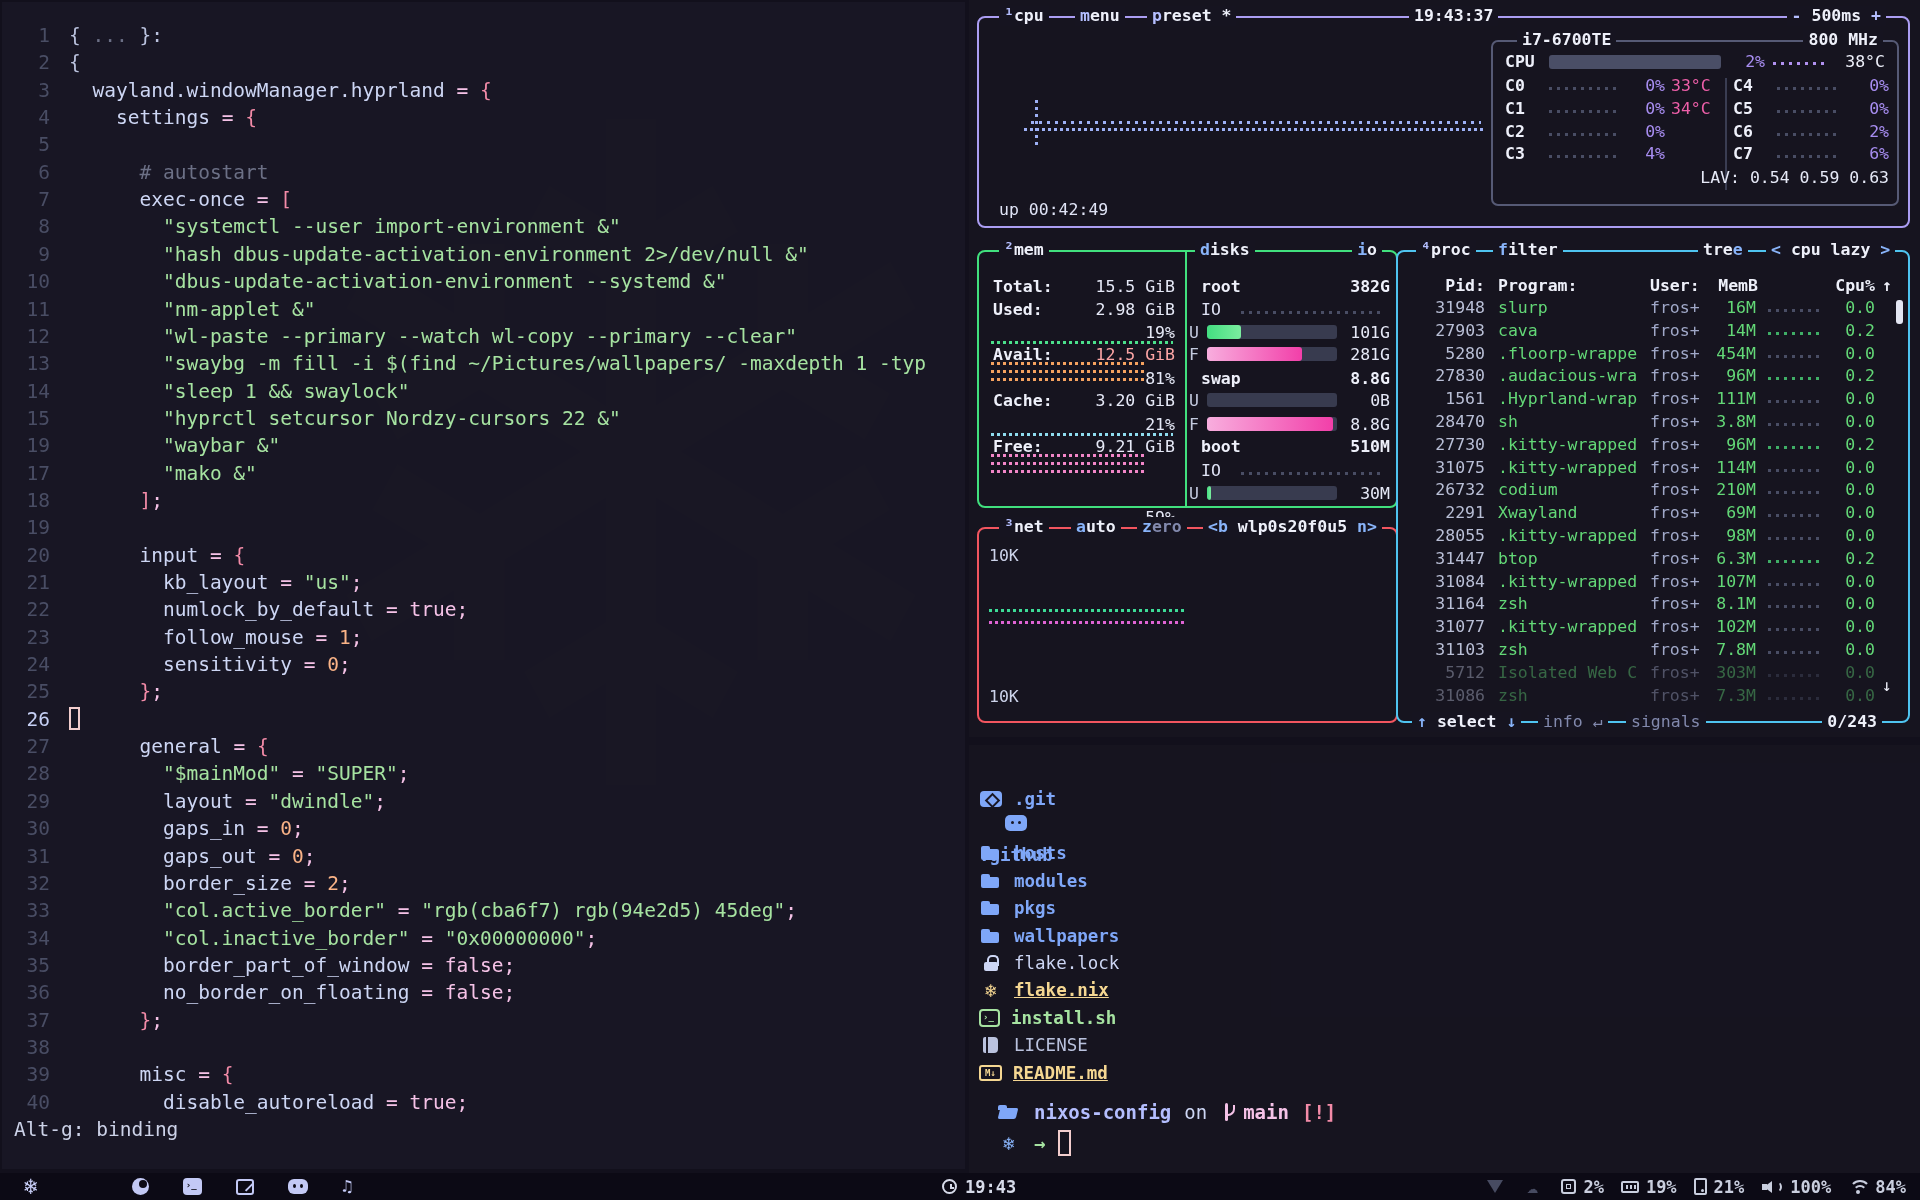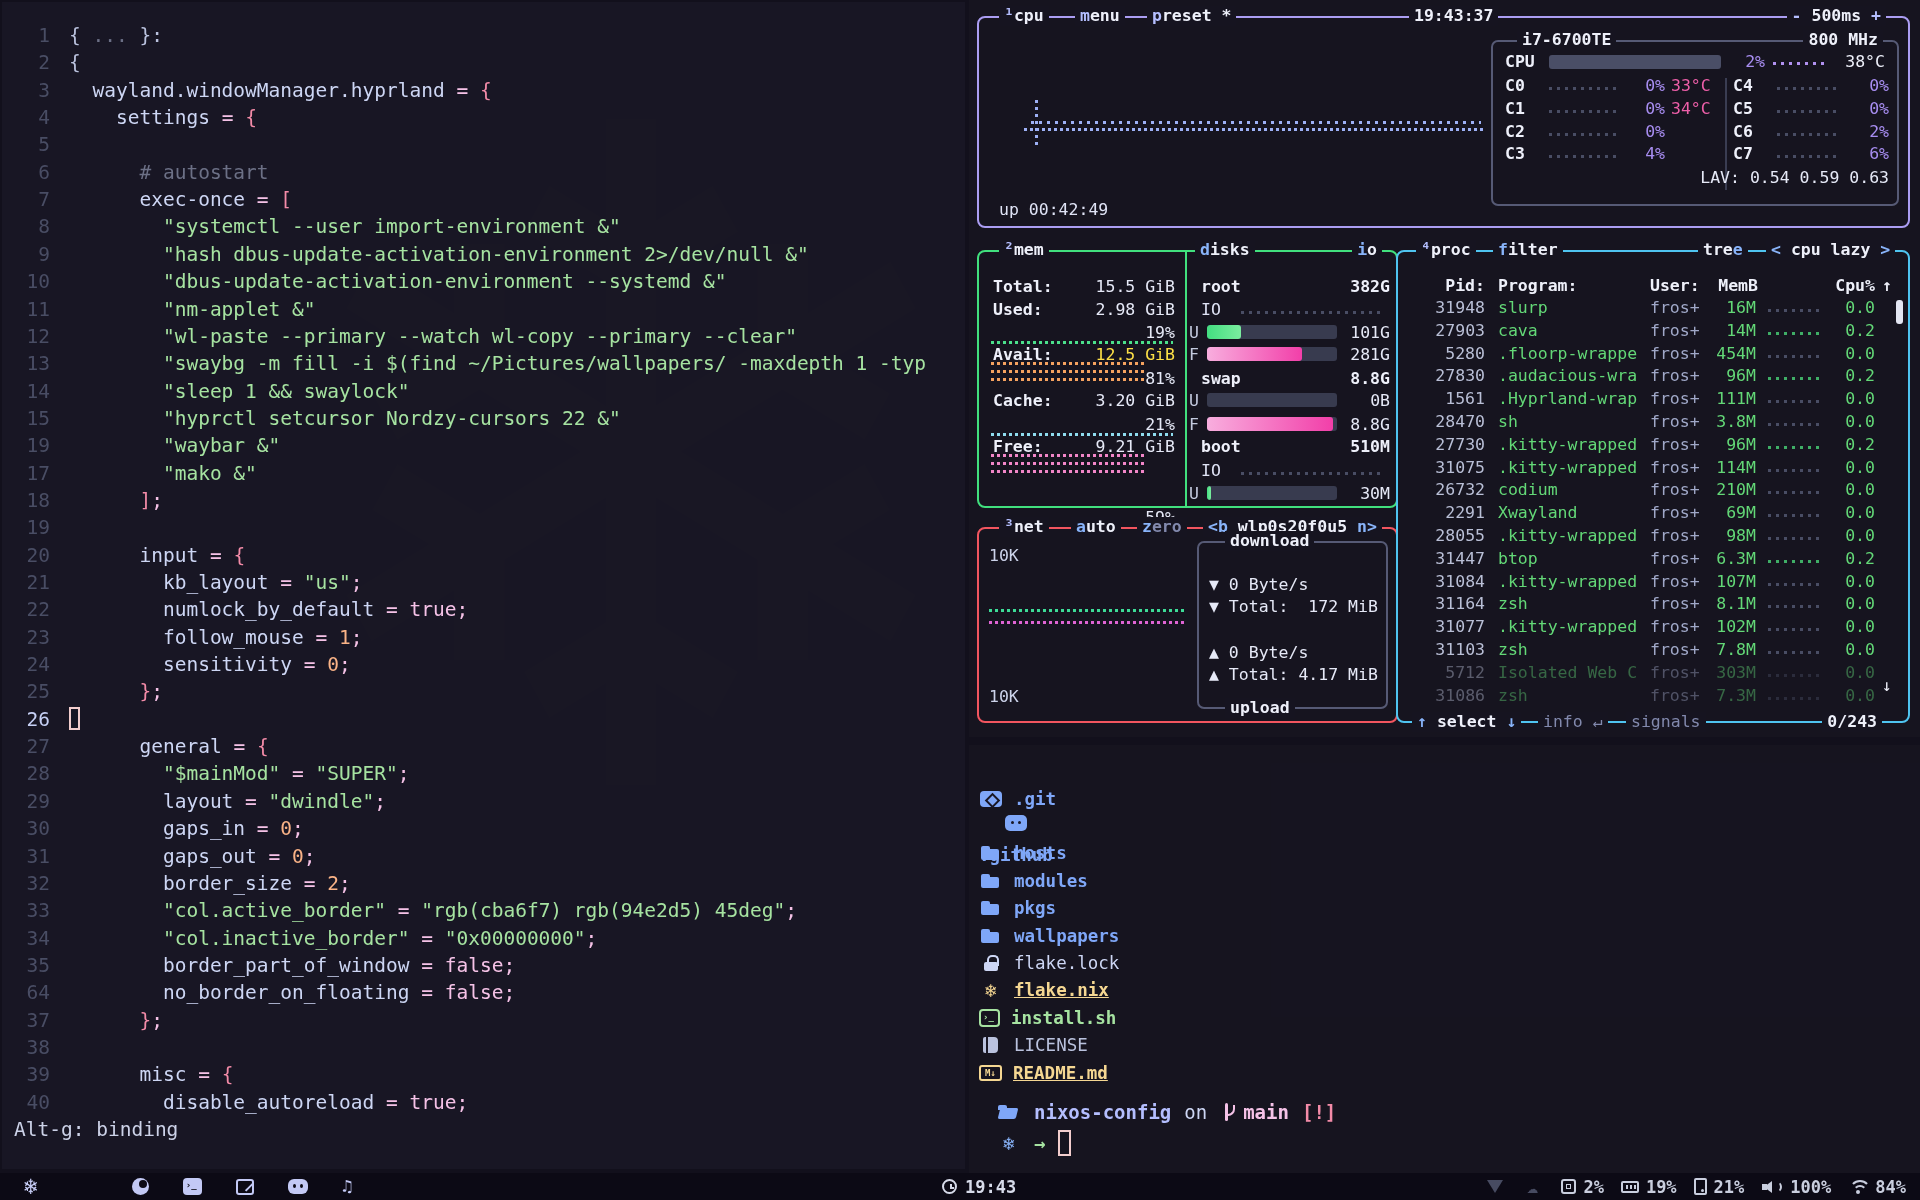--- a/index.html
+++ b/index.html
@@ -137,21 +137,21 @@
         <div class="codeline" style="top: 703.75px;"><span class="gutter cur">26</span><span class="cursor-block"></span></div>
         <div class="codeline" style="top: 731.1px;"><span class="gutter">27</span><span class="tok-d">      general </span><span class="tok-p">=</span><span class="tok-d"> </span><span class="tok-b">{</span></div>
         <div class="codeline" style="top: 758.45px;"><span class="gutter">28</span><span class="tok-s">        "$mainMod" </span><span class="tok-p">=</span><span class="tok-d"> </span><span class="tok-s">"SUPER"</span><span class="tok-p">;</span></div>
         <div class="codeline" style="top: 785.8px;"><span class="gutter">29</span><span class="tok-d">        layout </span><span class="tok-p">=</span><span class="tok-d"> </span><span class="tok-s">"dwindle"</span><span class="tok-p">;</span></div>
         <div class="codeline" style="top: 813.15px;"><span class="gutter">30</span><span class="tok-d">        gaps_in </span><span class="tok-p">=</span><span class="tok-d"> </span><span class="tok-o">0</span><span class="tok-p">;</span></div>
         <div class="codeline" style="top: 840.5px;"><span class="gutter">31</span><span class="tok-d">        gaps_out </span><span class="tok-p">=</span><span class="tok-d"> </span><span class="tok-o">0</span><span class="tok-p">;</span></div>
         <div class="codeline" style="top: 867.85px;"><span class="gutter">32</span><span class="tok-d">        border_size </span><span class="tok-p">=</span><span class="tok-d"> </span><span class="tok-o">2</span><span class="tok-p">;</span></div>
         <div class="codeline" style="top: 895.2px;"><span class="gutter">33</span><span class="tok-s">        "col.active_border" </span><span class="tok-p">=</span><span class="tok-d"> </span><span class="tok-s">"rgb(cba6f7) rgb(94e2d5) 45deg"</span><span class="tok-p">;</span></div>
         <div class="codeline" style="top: 922.55px;"><span class="gutter">34</span><span class="tok-s">        "col.inactive_border" </span><span class="tok-p">=</span><span class="tok-d"> </span><span class="tok-s">"0x00000000"</span><span class="tok-p">;</span></div>
         <div class="codeline" style="top: 949.9px;"><span class="gutter">35</span><span class="tok-d">        border_part_of_window </span><span class="tok-p">=</span><span class="tok-d"> </span><span class="tok-p">false</span><span class="tok-p">;</span></div>
-        <div class="codeline" style="top: 977.25px;"><span class="gutter">64</span><span class="tok-d">        no_border_on_floating </span><span class="tok-p">=</span><span class="tok-d"> </span><span class="tok-p">false</span><span class="tok-p">;</span></div>
+        <div class="codeline" style="top: 977.25px;"><span class="gutter">36</span><span class="tok-d">        no_border_on_floating </span><span class="tok-p">=</span><span class="tok-d"> </span><span class="tok-p">false</span><span class="tok-p">;</span></div>
         <div class="codeline" style="top: 1004.6px;"><span class="gutter">37</span><span class="tok-b">      }</span><span class="tok-p">;</span></div>
         <div class="codeline" style="top: 1031.95px;"><span class="gutter">38</span></div>
         <div class="codeline" style="top: 1059.3px;"><span class="gutter">39</span><span class="tok-d">      misc </span><span class="tok-p">=</span><span class="tok-d"> </span><span class="tok-b">{</span></div>
         <div class="codeline" style="top: 1086.65px;"><span class="gutter">40</span><span class="tok-d">        disable_autoreload </span><span class="tok-p">=</span><span class="tok-d"> </span><span class="tok-p">true</span><span class="tok-p">;</span></div>
       </div>
     <div id="statusline">
       <span>Alt-g: binding</span>
     </div>
   </div>
 </div>
@@ -218,21 +218,21 @@
     <span class="bt" style="right:14px"><span class="hk">i</span><span>o</span></span>
     <div class="vline" style="left:206px;top:0;height:254px;background:#41e07e"></div>
     <div id="mem-rows">
         <span class="r16 b" style="left: 14px; top: 25px;">Total:</span>
         <span class="r16" style="left: 80px; top: 25px; width: 116px; text-align: right; color: rgb(230, 233, 247);">15.5 GiB</span>
         <span class="r16 b" style="left: 14px; top: 48px;">Used:</span>
         <span class="r16" style="left: 80px; top: 48px; width: 116px; text-align: right; color: rgb(230, 233, 247);">2.98 GiB</span>
         <span class="r16" style="left: 120px; top: 71px; width: 76px; text-align: right; color: rgb(230, 233, 247);">19%</span>
         <div class="dots dense" style="--c: #4be08b; left: 12px; top: 89px; width: 182px;"></div>
         <span class="r16 b" style="left: 14px; top: 93px;">Avail:</span>
-        <span class="r16" style="left: 80px; top: 93px; width: 116px; text-align: right; color: #fde047;">12.5 GiB</span>
+        <span class="r16" style="left: 80px; top: 93px; width: 116px; text-align: right; color: #fca5a5;">12.5 GiB</span>
         <span class="r16" style="left: 120px; top: 117px; width: 76px; text-align: right; color: rgb(230, 233, 247);">81%</span>
         <div class="dots dense" style="--c: #f5a25f; left: 12px; top: 110px; width: 155px;"></div>
         <div class="dots dense" style="--c: #f5a25f; left: 12px; top: 118px; width: 155px;"></div>
         <div class="dots dense" style="--c: #f5a25f; left: 12px; top: 126px; width: 155px;"></div>
         <span class="r16 b" style="left: 14px; top: 139px;">Cache:</span>
         <span class="r16" style="left: 80px; top: 139px; width: 116px; text-align: right; color: rgb(230, 233, 247);">3.20 GiB</span>
         <span class="r16" style="left: 120px; top: 163px; width: 76px; text-align: right; color: rgb(230, 233, 247);">21%</span>
         <div class="dots dense" style="--c: #8fdcef; left: 12px; top: 181px; width: 182px;"></div>
         <span class="r16 b" style="left: 14px; top: 185px;">Free:</span>
         <span class="r16" style="left: 80px; top: 185px; width: 116px; text-align: right; color: rgb(230, 233, 247);">9.21 GiB</span>
@@ -282,28 +282,20 @@
     <span class="bt" style="left:20px"><span class="hkp">³</span><span>net</span></span>
     <span class="bt" style="left:92px"><span class="hk">a</span><span>uto</span></span>
     <span class="bt dimt" style="left:158px"><span class="hk">z</span><span class="dimt">ero</span></span>
     <span class="bt" style="left:224px"><span class="hk">&lt;b</span><span> </span><span>wlp0s20f0u5</span><span> </span><span class="hk">n&gt;</span></span>
 
     <span class="r16" style="left:10px;top:17px">10K</span>
     <span class="r16" style="left:10px;top:158px">10K</span>
     <div class="dots dense" style="--c:#3ddc97;left:10px;top:80px;width:198px"></div>
     <div class="dots dense" style="--c:#df63d3;left:10px;top:92px;width:195px"></div>
 
-    <div class="bx" style="left:218px;top:12px;width:191px;height:168px;border-color:#565a75;border-radius:7px">
-      <span class="bt" style="left:26px;background:#161420">download</span>
-      <span class="r16" style="left:10px;top:32px;color:#e6e9f7">▼ 0 Byte/s</span>
-      <span class="r16" style="left:10px;top:54px;color:#e6e9f7">▼ Total:  172 MiB</span>
-      <span class="r16" style="left:10px;top:100px;color:#e6e9f7">▲ 0 Byte/s</span>
-      <span class="r16" style="left:10px;top:122px;color:#e6e9f7">▲ Total: 4.17 MiB</span>
-      <span class="bt bb" style="left:26px;background:#161420">upload</span>
-    </div>
   </div>
 
   <div class="bx" style="left:427px;top:250px;width:514px;height:473px;border-color:#4fc4f0">
     <span class="bt" style="left:18px"><span class="hkp">⁴</span><span>proc</span></span>
     <span class="bt" style="left:95px"><span class="hk">f</span><span>ilter</span></span>
     <span class="bt" style="left:300px"><span>tre</span><span class="hk">e</span></span>
     <span class="bt" style="left:368px"><span class="hk">&lt;</span><span> </span><span>cpu lazy</span><span> </span><span class="hk">&gt;</span></span>
 
     <span class="r16 b" style="left:10px;top:24px;width:77px;text-align:right">Pid:</span>
     <span class="r16 b" style="left:100px;top:24px">Program:</span>

